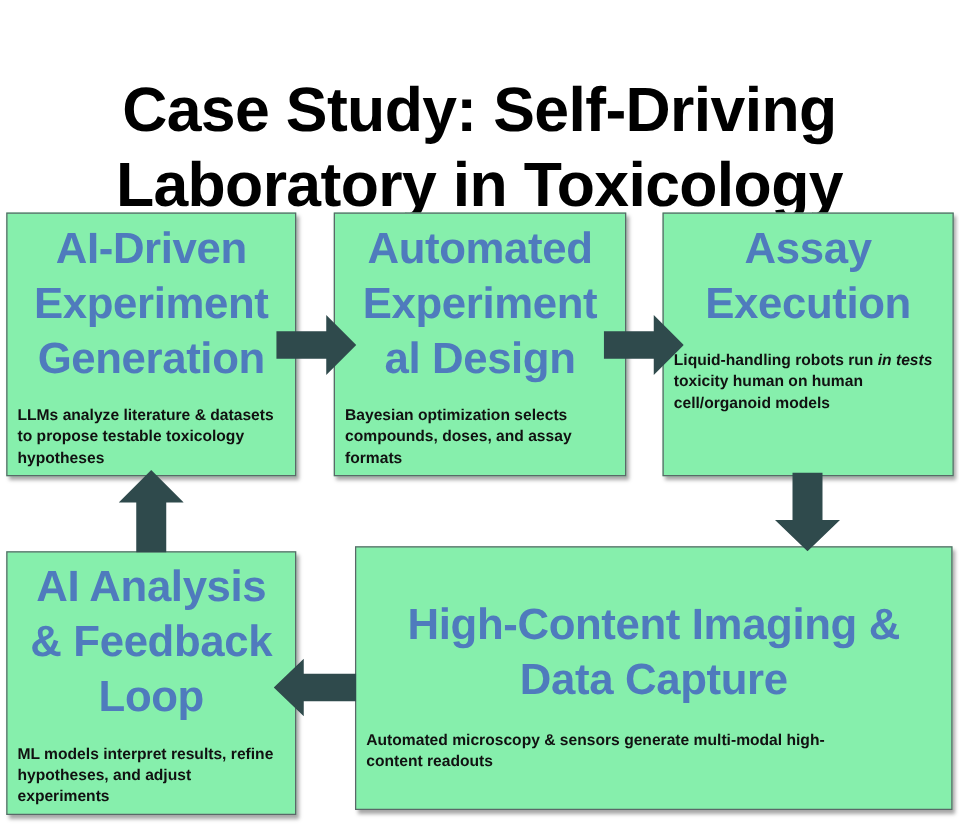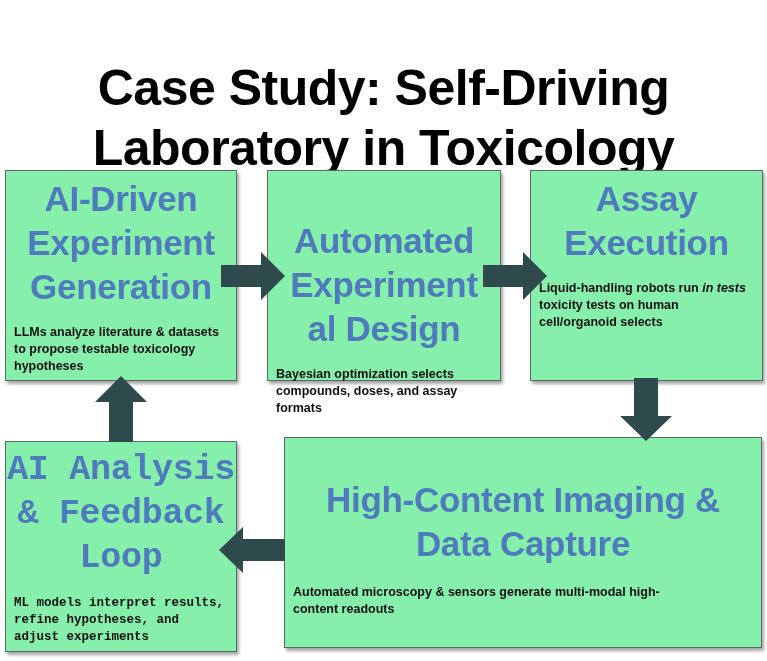--- a/index.html
+++ b/index.html
@@ -22,45 +22,45 @@
 <div class="box" style="left:5px; top:170px; width:232px; height:211px;">
   <div style="padding-top:6px;">
     <div class="head">AI-Driven</div>
     <div class="head">Experiment</div>
     <div class="head">Generation</div>
   </div>
   <div class="desc" style="padding-top:3px;">LLMs analyze literature &amp; datasets to propose testable toxicology hypotheses</div>
 </div>
 
 <div class="box" style="left:267px; top:170px; width:234px; height:211px;">
-  <div style="padding-top:6px;margin-top:42px;">
+  <div style="padding-top:6px;">
     <div class="head">Automated</div>
     <div class="head">Experiment</div>
     <div class="head">al Design</div>
   </div>
   <div class="desc" style="padding-top:3px;">Bayesian optimization selects compounds, doses, and assay formats</div>
 </div>
 
 <div class="box" style="left:530px; top:170px; width:233px; height:211px;">
   <div style="padding-top:6px;">
     <div class="head">Assay</div>
     <div class="head">Execution</div>
   </div>
-  <div class="desc" style="padding-top:3px;"><span>Liquid-handling robots run </span><i>in tests</i><span> toxicity tests on human cell/organoid selects</span></div>
+  <div class="desc" style="padding-top:3px;"><span>Liquid-handling robots run </span><i>in tests</i><span> toxicity human on human cell/organoid models</span></div>
 </div>
 
 <div class="box" style="left:284px; top:437px; width:478px; height:211px;">
   <div style="padding-top:40px;">
     <div class="head">High-Content Imaging &amp;</div>
     <div class="head">Data Capture</div>
   </div>
   <div class="desc" style="padding-top:6px; padding-right:60px;">Automated microscopy &amp; sensors generate multi-modal high-content readouts</div>
 </div>
 
-<div class="box" style="left:5px; top:441px; width:232px; height:211px;font-family:Liberation Mono, monospace;">
+<div class="box" style="left:5px; top:441px; width:232px; height:211px;">
   <div style="padding-top:6px;">
     <div class="head">AI Analysis</div>
     <div class="head">&amp; Feedback</div>
     <div class="head">Loop</div>
   </div>
   <div class="desc" style="padding-top:3px;">ML models interpret results, refine hypotheses, and adjust experiments</div>
 </div>
 
 <div class="arrow" style="left:221px; top:252px;">
   <svg width="64" height="48" viewBox="0 0 64 48">

